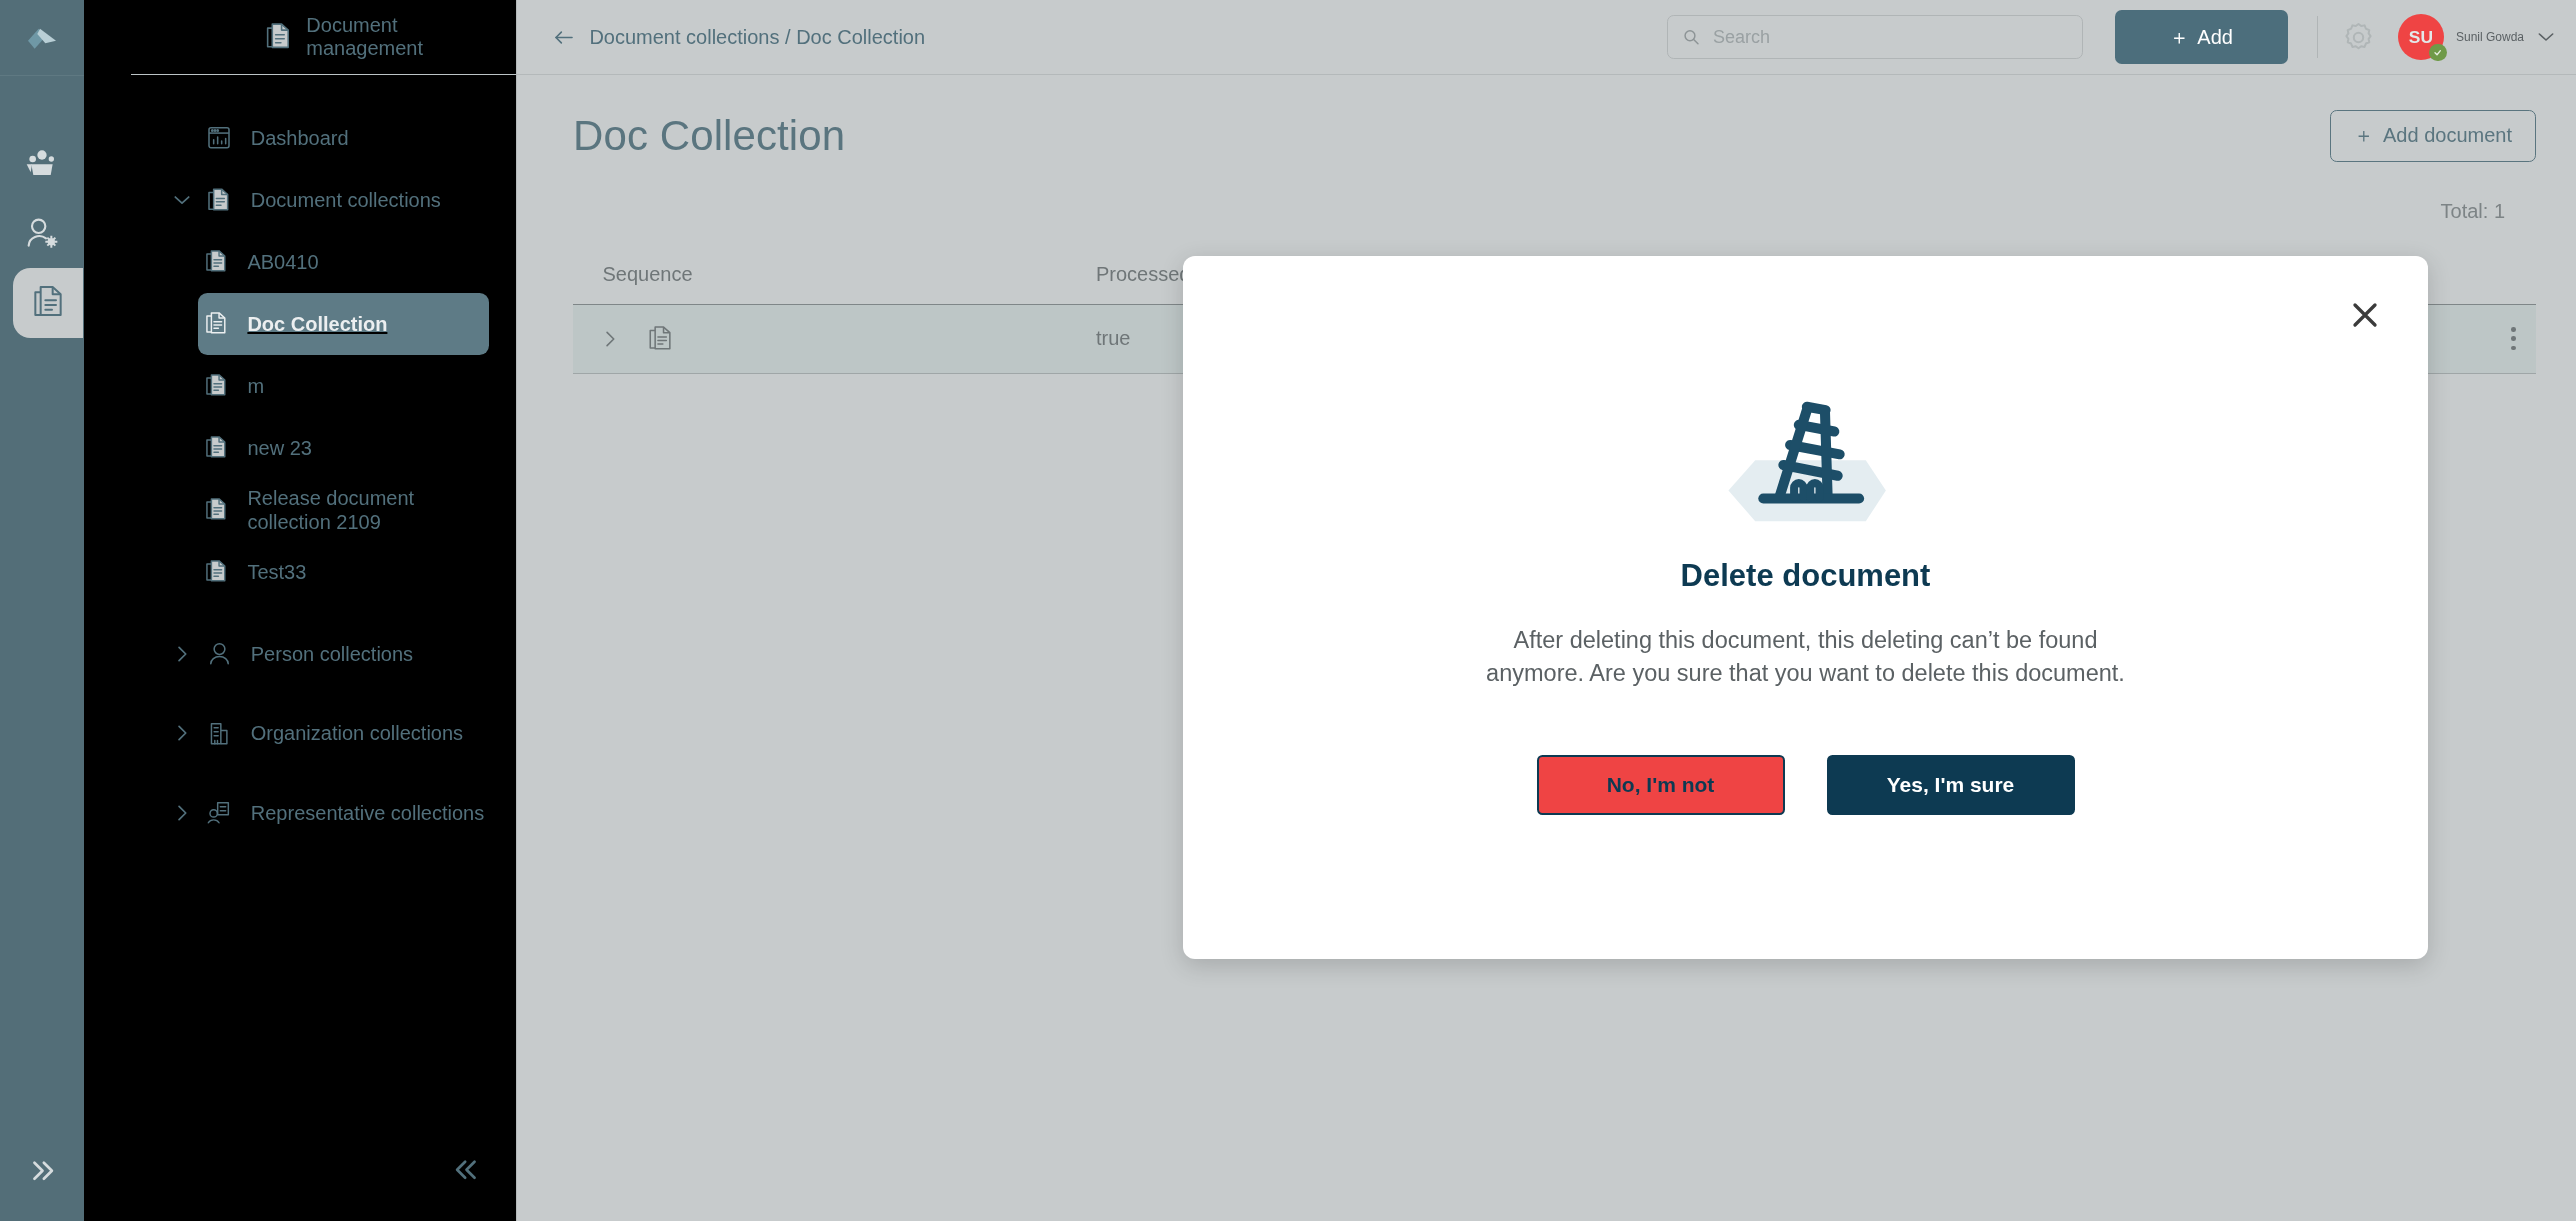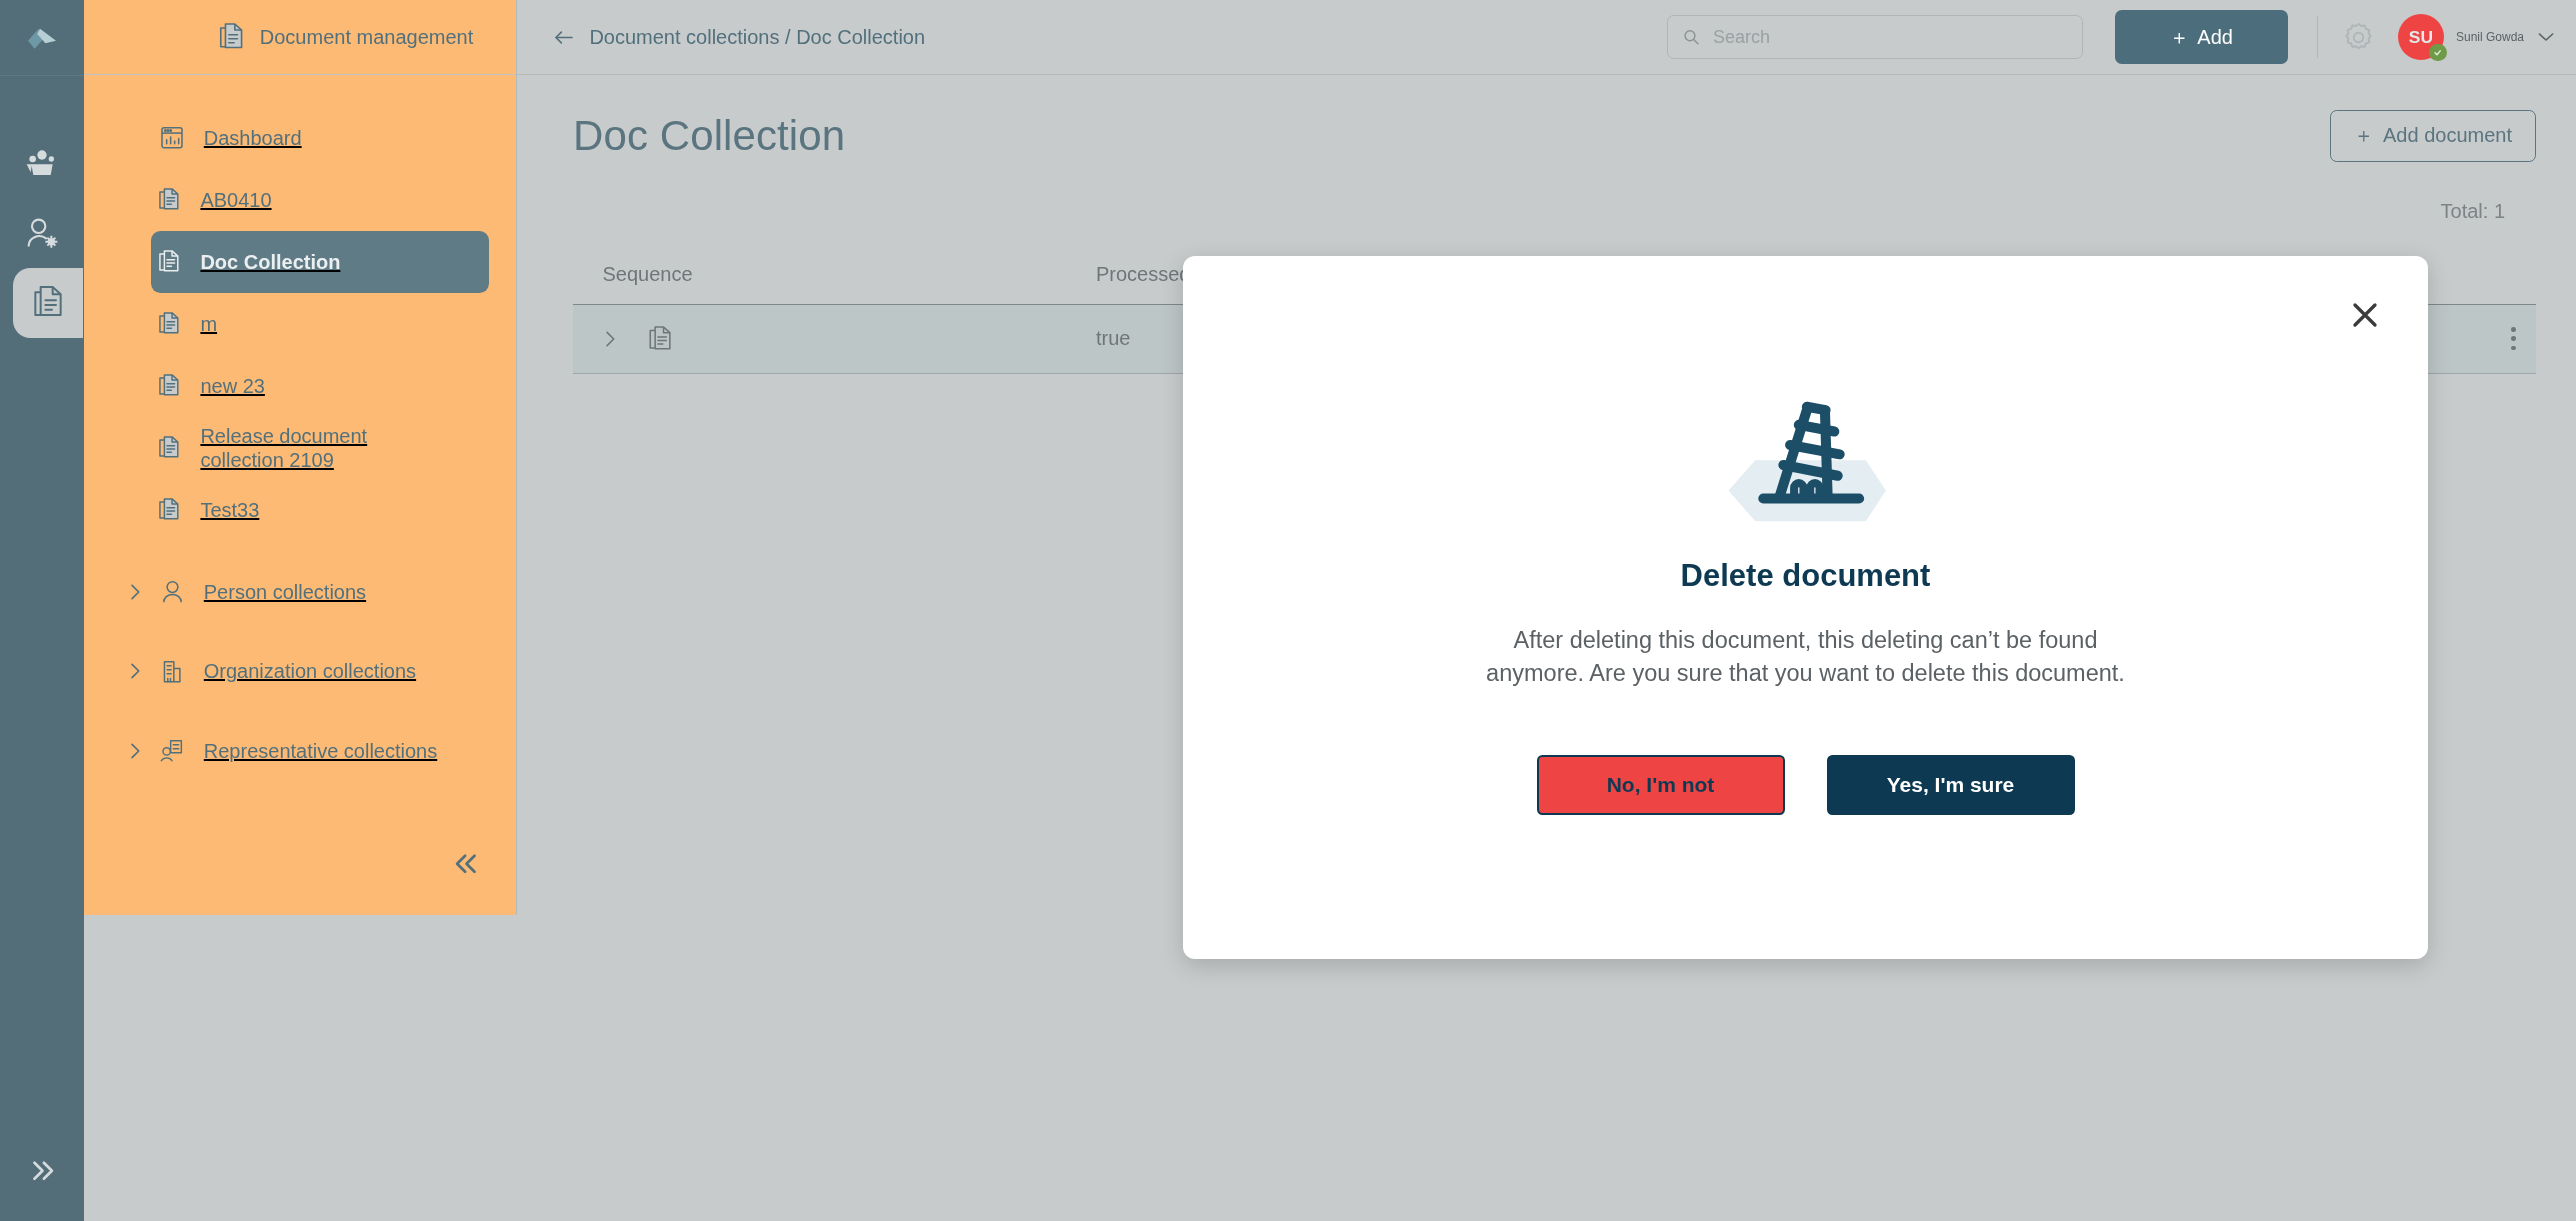--- a/index.html
+++ b/index.html
@@ -39,24 +39,25 @@
     width: 70px;
   }
   .rail-bottom {
     position: absolute; bottom: 36px; left: 0; width: 84px;
     display: flex; align-items: center; justify-content: center;
     cursor: pointer;
   }
 
   
   .sidebar {
-    width: 433px; flex: 0 0 433px; height: 915px;
-    background: #fdba74;
+    width: 433px; flex: 0 0 433px; height: 1221px;
+    background: #000000;
     border-right: 1.3px solid #b4b9ba;
     position: relative;
+    padding-left: 47px;
   }
   .sidebar-head {
     height: 75px; display: flex; align-items: center;
     padding-left: 134px; gap: 14.8px;
     border-bottom: 1.3px solid #bcc4c6;
     cursor: pointer;
   }
   .sidebar-head .lbl { font-size: 20px; color: #52707c; }
   .nav { padding-top: 32px; }
   .nav-row {
@@ -249,20 +250,36 @@
             <path d="M3 12 h30"></path>
             <circle cx="8" cy="8" r="1.1" fill="#52707c"></circle>
               <circle cx="12" cy="8" r="1.1" fill="#52707c"></circle>
               <circle cx="16" cy="8" r="1.1" fill="#52707c"></circle>
             <path d="M10 28 v-6 M16 28 v-10 M22 28 v-4 M28 28 v-8" stroke-linecap="round"></path>
           </svg>
         </span>
         <span class="lbl">Dashboard</span>
       </div>
 
+      <div class="nav-row level1">
+        <span class="chev">
+          <svg width="20" height="13.4" viewBox="0 0 30 20" fill="none" stroke="#52707c" stroke-width="2.6" stroke-linecap="round" stroke-linejoin="round">
+              <path d="M5 6 l10 9 l10 -9"></path>
+            </svg>
+        </span>
+        <span class="ico">
+          <svg width="24" height="27" viewBox="0 0 36 40" fill="none" stroke="#52707c" stroke-width="2.3">
+            <path d="M3 8 h14 v25 h-14 z" stroke-linejoin="round"></path>
+            <path d="M10 3 h12 l9 8 v23 h-21 z" fill="#c7cbcc" stroke-linejoin="round"></path>
+            <path d="M22 3 v8 h9" stroke-linejoin="round"></path>
+            <path d="M14 17 h12 M14 22 h12 M14 27 h7" stroke-linecap="round"></path>
+          </svg>
+        </span>
+        <span class="lbl">Document collections</span>
+      </div>
 
       <div class="nav-row level2">
         <span class="ico">
           <svg width="23" height="25.5" viewBox="0 0 36 40" fill="none" stroke="#52707c" stroke-width="2.3">
             <path d="M3 8 h14 v25 h-14 z" stroke-linejoin="round"></path>
               <path d="M10 3 h12 l9 8 v23 h-21 z" fill="#c7cbcc" stroke-linejoin="round"></path>
               <path d="M22 3 v8 h9" stroke-linejoin="round"></path>
               <path d="M14 17 h12 M14 22 h12 M14 27 h7" stroke-linecap="round"></path>
           </svg>
         </span>

